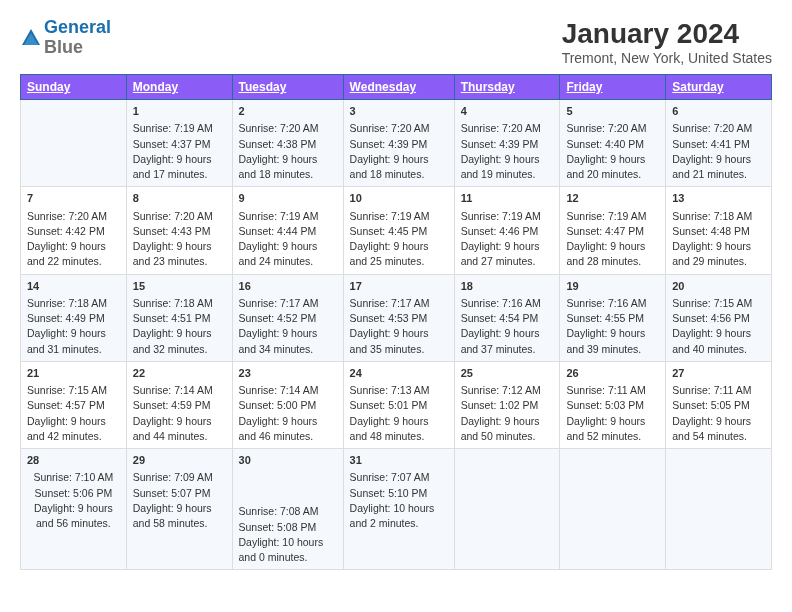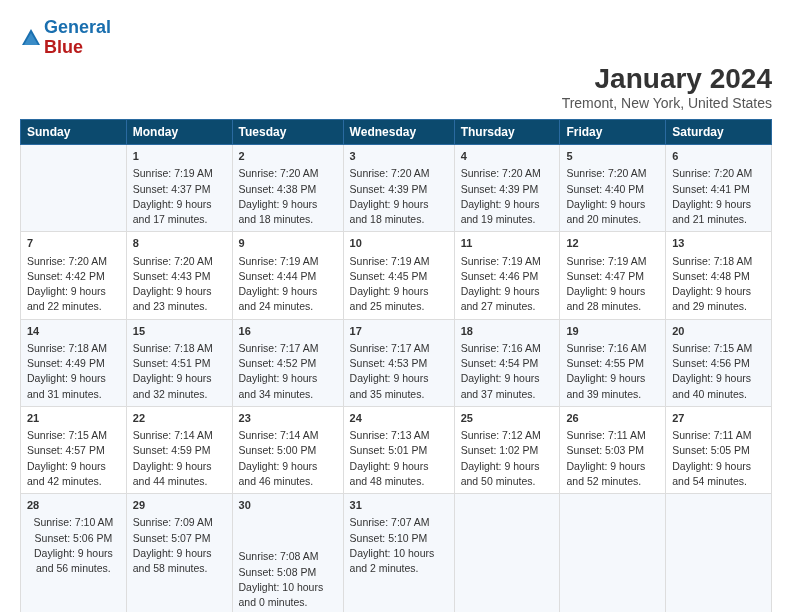--- a/index.html
+++ b/index.html
@@ -33,40 +33,40 @@
     }
     .logo-text span {
       color: #1a6faf;
     }
     .logo-icon {
       width: 22px;
       height: 22px;
       margin-right: 2px;
     }
     .title-section {
-      text-align: right;
-      margin-top: 45px;
+      text-align: left;
     }
     .main-title {
       font-size: 28px;
       font-weight: bold;
       color: #333;
     }
     .subtitle {
       font-size: 14px;
       color: #555;
     }
     table {
       width: 100%;
       border-collapse: collapse;
       font-size: 11px;
     }
     thead tr {
-      background-color: #0c4a6e;
+      background-color: #8b5cf6;
       color: white;
+      text-decoration: underline;
     }
     thead th {
       padding: 5px 6px;
       text-align: left;
       font-size: 12px;
       font-weight: bold;
       border: 1px solid #2a6aa0;
     }
     tbody tr {
       vertical-align: top;
@@ -102,21 +102,21 @@
 
 <div class="page">
   <div class="header">
     <div class="logo">
       <svg class="logo-icon" viewBox="0 0 22 22">
         <polygon points="11,2 20,18 2,18" fill="#1a6faf"></polygon>
         <polygon points="11,6 18,18 4,18" fill="#5aaae0" opacity="0.5"></polygon>
       </svg>
       <div class="logo-text">
         <span>General</span><br>
-        <span style="color:#b91c1c;">Blue</span>
+        <span style="color:#737373;">Blue</span>
       </div>
     </div>
     <div class="title-section">
       <div class="main-title">January 2024</div>
       <div class="subtitle">Tremont, New York, United States</div>
     </div>
   </div>
 
   <table>
     <thead>

